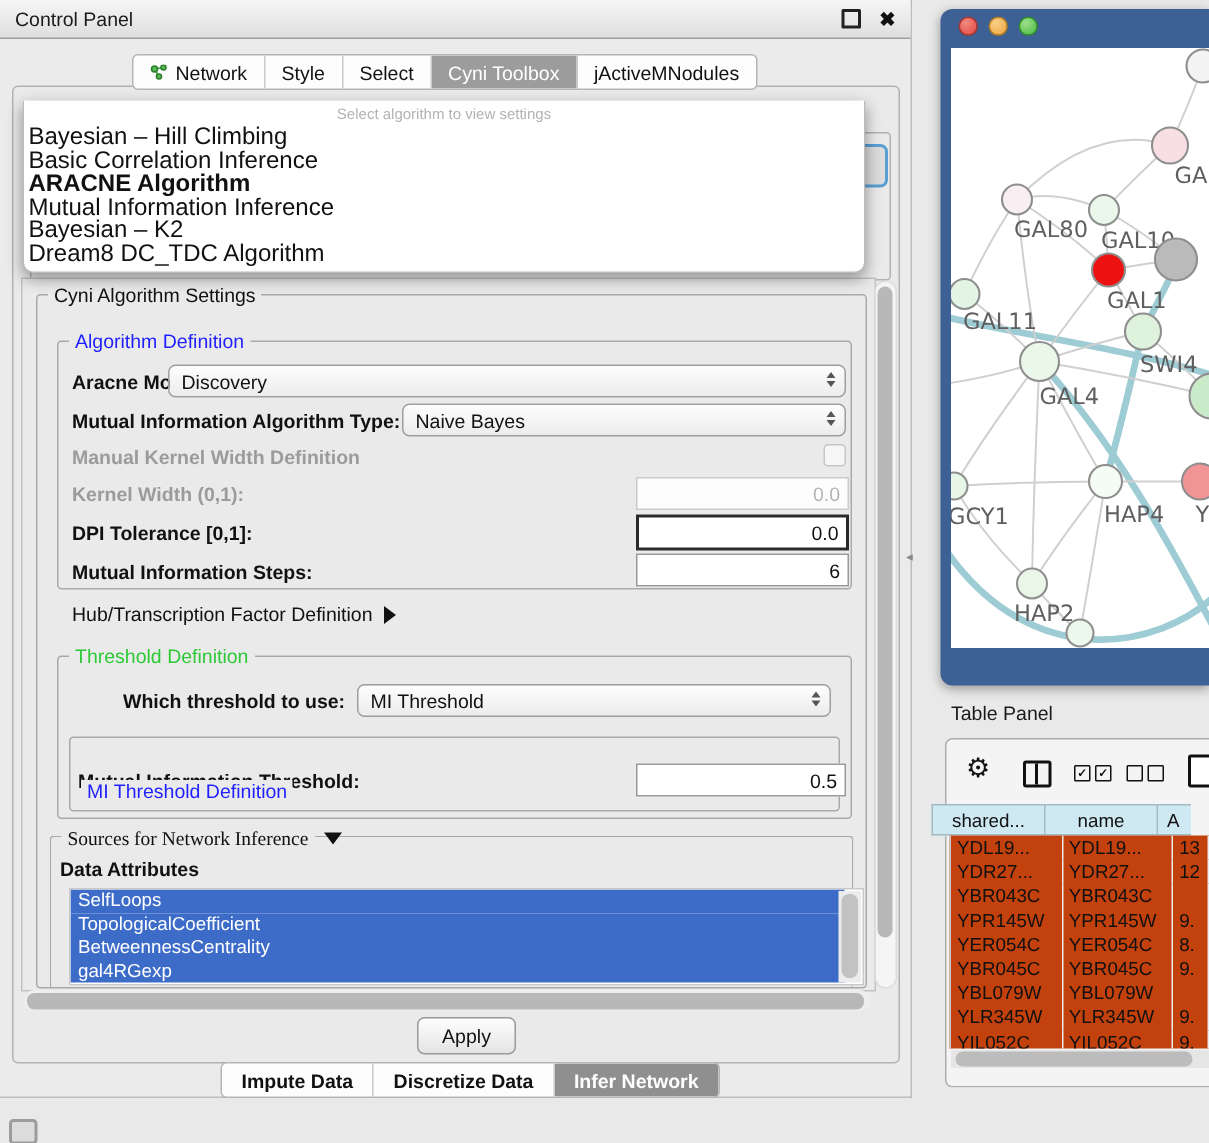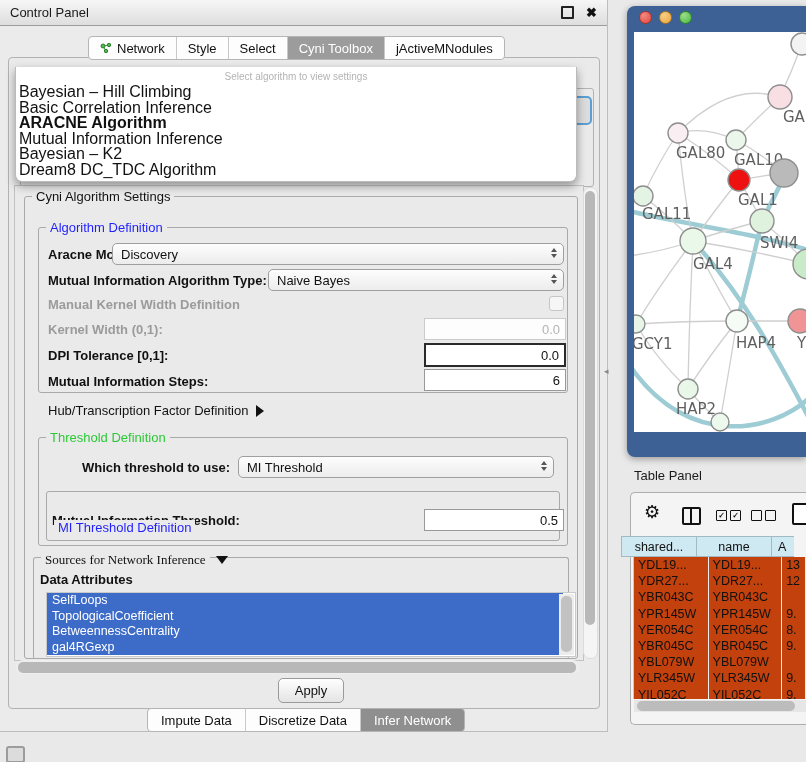--- a/index.html
+++ b/index.html
@@ -52,21 +52,21 @@
   .arrow-right{display:inline-block;width:0;height:0;border-top:6px solid transparent;border-bottom:6px solid transparent;border-left:8px solid #111;margin-left:8px;vertical-align:-2px;}
   .arrow-down{display:inline-block;width:0;height:0;border-left:6px solid transparent;border-right:6px solid transparent;border-top:8px solid #111;margin-left:6px;vertical-align:0px;}
   
   #attr-list{left:46px;top:592px;width:530px;height:65px;background:#fff;border:1px solid #c9c9c9;overflow:hidden;box-sizing:border-box;}
   .attr-item{height:15.5px;line-height:15.5px;font-size:12.5px;color:#fff;background:#3d6cc8;padding-left:5px;width:calc(100% - 17px);}
   .attr-scroll{position:absolute;right:1px;top:1px;width:15px;height:61px;background:#ececec;}
   .attr-thumb{position:absolute;right:2px;top:2px;width:11px;height:56px;background:#c2c2c2;border-radius:5px;}
   
   #apply-btn{left:278px;top:678px;width:64px;height:23px;background:linear-gradient(#fefefe,#e4e4e4);border:1px solid #9a9a9a;border-radius:5px;font-size:13px;color:#111;display:flex;align-items:center;justify-content:center;}
   
-  #bottom-tabs{left:147px;top:708px;height:22px;display:inline-flex;background:#fdfdfd;border:1px solid #b5b5b5;border-radius:4px;overflow:hidden;}
+  #bottom-tabs{left:147px;top:708px;height:22px;display:inline-flex;background:#fdfdfd;border:1px solid #b5b5b5;border-radius:4px;overflow:hidden;font-weight:bold;}
   .btab{display:flex;align-items:center;padding:0 13px;font-size:13px;color:#111;border-right:1px solid #c9c9c9;white-space:nowrap;}
   .btab:last-child{border-right:none;}
   .btab.sel{background:#8f8f8f;color:#fff;}
   #mini-dock{left:6px;top:746px;width:15px;height:13px;border:2px solid #9c9c9c;border-radius:3px;background:#dcdcdc;}
   #split-handle{left:604px;top:366px;font-size:9px;color:#888;}
   
   #net-window{left:627px;top:6px;width:179px;height:451px;background:#3d6095;border-radius:8px 0 0 8px;box-shadow:0 2px 7px rgba(0,0,0,.35);}
   .tl{width:13px;height:13px;border-radius:50%;box-sizing:border-box;}
   #tl-red{left:639px;top:11px;background:radial-gradient(circle at 35% 30%,#f28b80,#e0443c);border:1px solid #a83530;}
   #tl-yellow{left:659px;top:11px;background:radial-gradient(circle at 35% 30%,#f8d088,#eda43a);border:1px solid #b07a24;}

